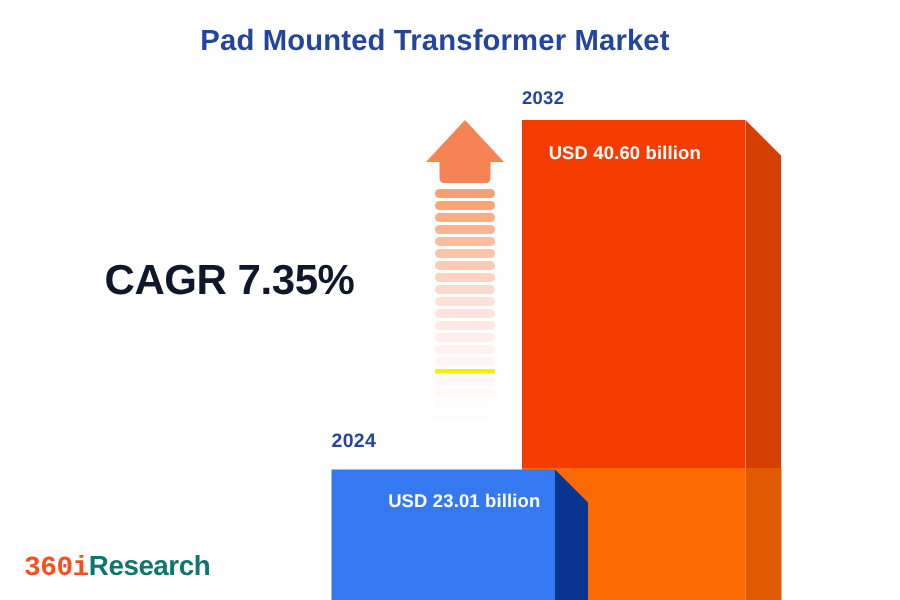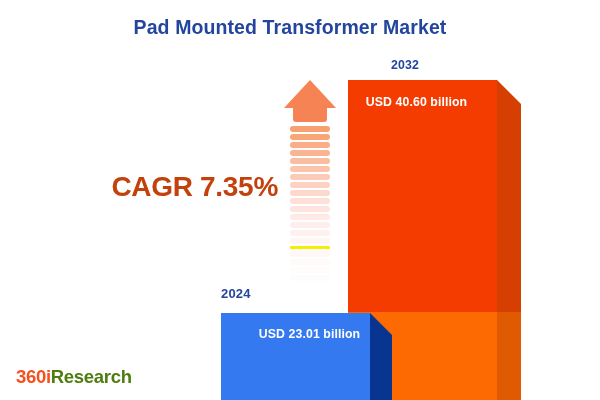--- a/index.html
+++ b/index.html
@@ -46,24 +46,23 @@
     font-size: 12.6px;
     font-weight: bold;
     color: #231f20;
     line-height: 18px;
     letter-spacing: 0.1px;
   }
   .cagr {
     margin-top: 5px;
     font-size: 28px;
     font-weight: bold;
-    color: #c2410c;
+    color: #0f172a;
     letter-spacing: -0.3px;
     line-height: 33px;
-    text-align: right;
   }
 
   
   .arrow {
     position: absolute;
     left: 284px;
     top: 80px;
     width: 52px;
     height: 215px;
   }
@@ -144,21 +143,20 @@
     letter-spacing: 0.1px;
   }
   .year-2032 {
     position: absolute;
     left: 348px;
     top: 58px;
     font-size: 12.3px;
     font-weight: bold;
     color: #23459e;
     letter-spacing: 0.2px;
-    margin-left: 43px;
   }
 
   .bar-2024-front {
     position: absolute;
     left: 221px;
     top: 313px;
     width: 149px;
     height: 87px;
     background: #3579f0;
   }
@@ -195,22 +193,22 @@
   
   .logo {
     position: absolute;
     left: 16px;
     top: 366px;
     font-size: 18.5px;
     font-weight: bold;
     letter-spacing: -0.3px;
     white-space: nowrap;
   }
-  .logo-360i { color: #f4511e; }
-  .logo-research { color: #4d7c0f; }
+  .logo-360i { color: #f4511e; font-family: Liberation Mono, monospace; }
+  .logo-research { color: #0f766e; }
 </style>
 </head>
 <body>
 
 <div id="canvas">
 
   <div class="title">Pad Mounted Transformer Market</div>
 
   <div class="blurb">
     <div class="cagr">CAGR 7.35%</div>

